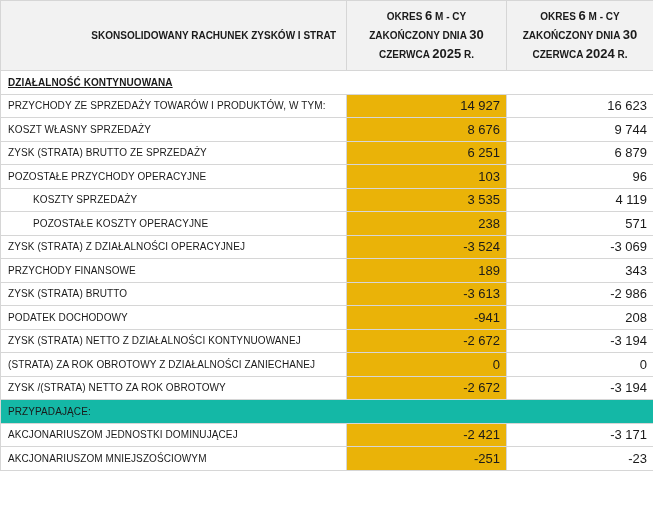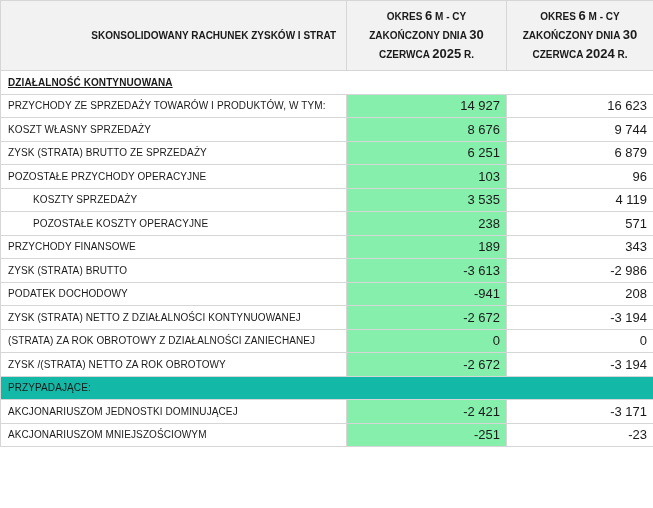--- a/index.html
+++ b/index.html
@@ -61,21 +61,21 @@
     }
     td.label.indent {
       padding-left: 32px;
     }
     td.num {
       text-align: right;
       padding-right: 6px;
       font-size: 13px;
     }
     td.y1 {
-      background: #86efac;
+      background: #eab308;
     }
     tr.bold td {
       font-weight: normal;
     }
     tr.section td {
       font-weight: bold;
       background: #ffffff;
       text-decoration: underline;
     }
     tr.plain-section td {
@@ -133,20 +133,25 @@
     <tr>
       <td class="label indent">Koszty sprzedaży</td>
       <td class="num y1">3 535</td>
       <td class="num">4 119</td>
     </tr>
     <tr>
       <td class="label indent">Pozostałe koszty operacyjne</td>
       <td class="num y1">238</td>
       <td class="num">571</td>
     </tr>
+    <tr class="bold">
+      <td class="label">Zysk (strata) z działalności operacyjnej</td>
+      <td class="num y1">-3 524</td>
+      <td class="num">-3 069</td>
+    </tr>
     <tr>
       <td class="label">Przychody finansowe</td>
       <td class="num y1">189</td>
       <td class="num">343</td>
     </tr>
     <tr class="bold">
       <td class="label">Zysk (strata) brutto</td>
       <td class="num y1">-3 613</td>
       <td class="num">-2 986</td>
     </tr>

